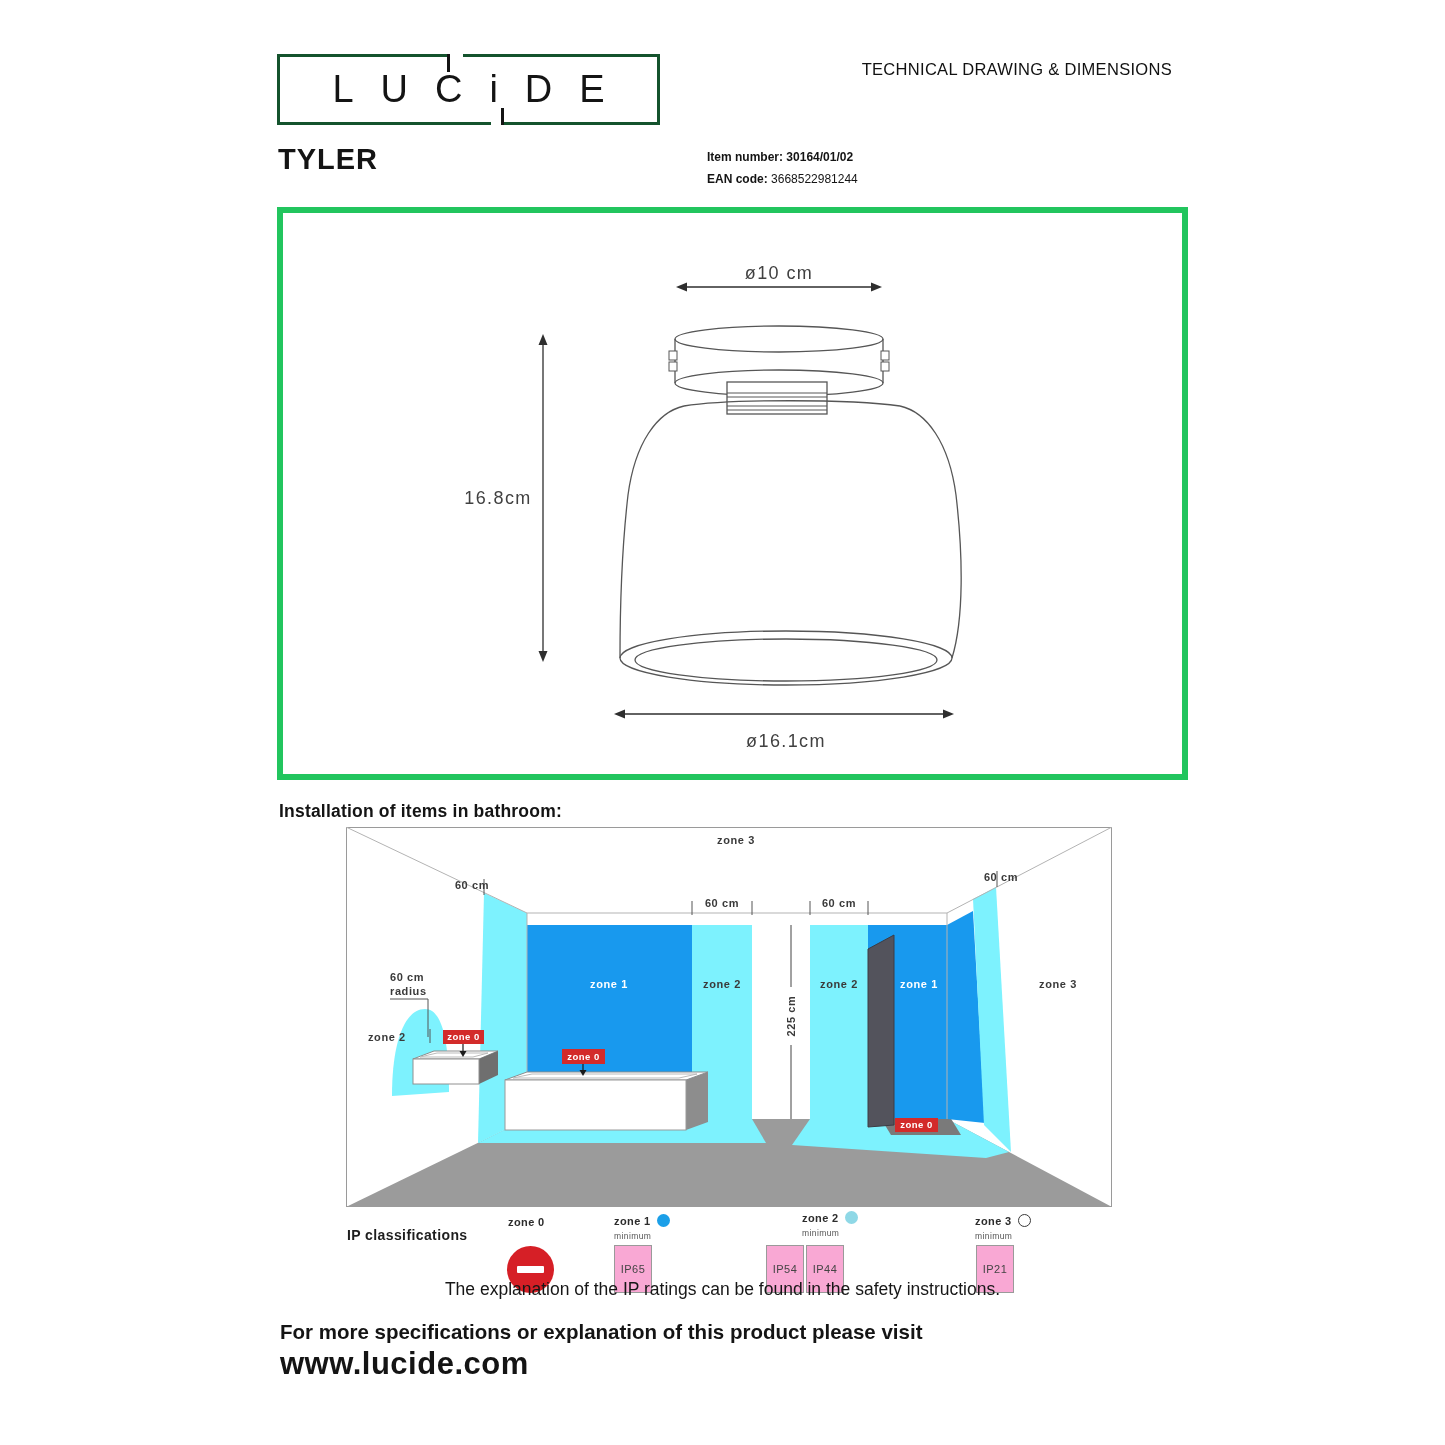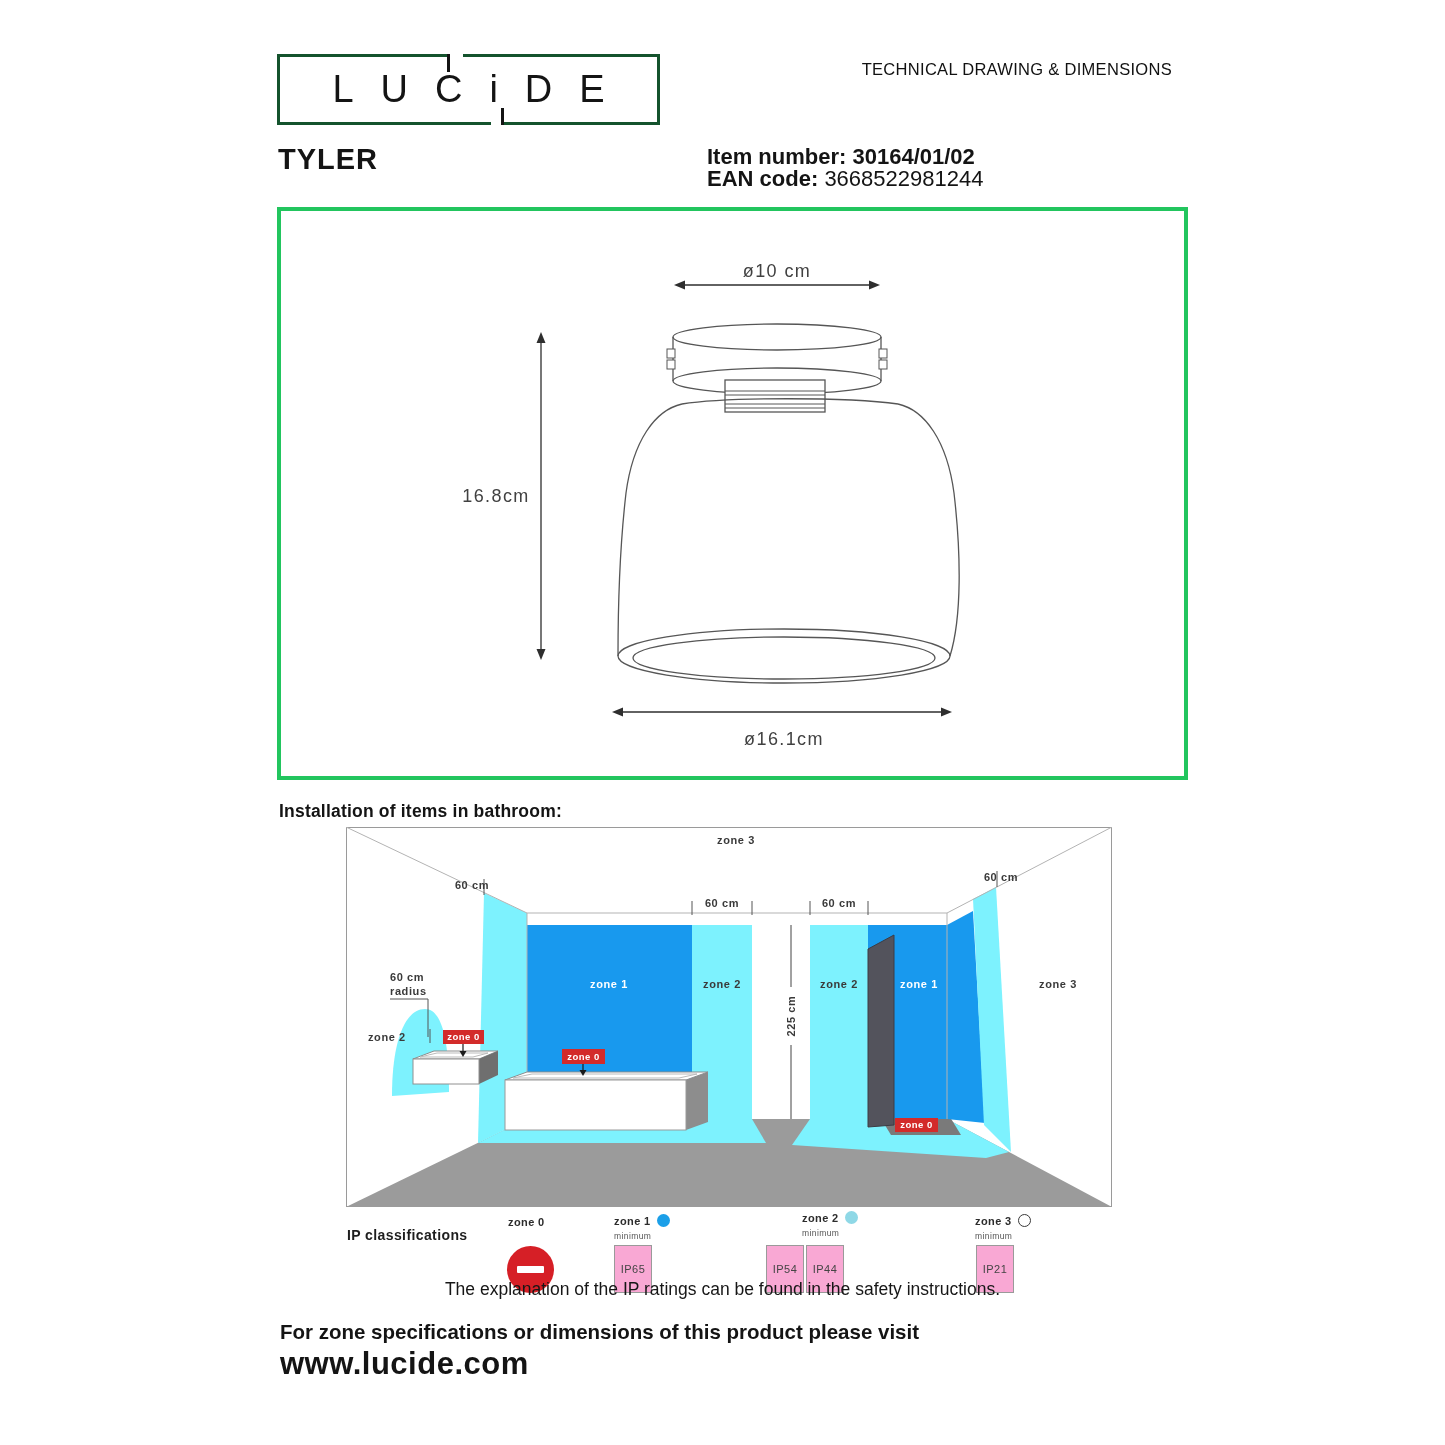--- a/index.html
+++ b/index.html
@@ -16,25 +16,25 @@
     width:100%; height:100%; display:flex; align-items:center; justify-content:center;
     font-size:38px; font-weight:400; letter-spacing:27px; padding-left:27px; color:#141414;
   }
   .logo-gap-top { left:449px; top:51px; width:14px; height:7px; background:#fff; }
   .logo-tick-top { left:447px; top:54px; width:3px; height:18px; background:#141414; }
   .logo-gap-bot { left:491px; top:119px; width:12px; height:8px; background:#fff; }
   .logo-tick-bot { left:501px; top:108px; width:3px; height:17px; background:#141414; }
 
   .doc-title { left:700px; top:60px; width:472px; text-align:right; font-size:16.5px; letter-spacing:.3px; color:#111; }
   .product-name { left:278px; top:143px; font-size:29px; font-weight:700; letter-spacing:1px; }
-  .item-block { left:707px; top:146px; font-size:22px; line-height:22px; }
+  .item-block { left:707px; top:146px; font-size:12px; line-height:22px; }
   .item-block .b { font-weight:700; }
 
   
-  .drawing-box { left:277px; top:207px; width:911px; height:573px; border:4px solid #22c55e; background:#fff; }
+  .drawing-box { left:277px; top:207px; width:911px; height:573px; border:6px solid #22c55e; background:#fff; }
 
   .dim { font-family:"Liberation Sans",sans-serif; font-size:18px; font-weight:400; letter-spacing:1.4px; fill:#414141; }
 
   
   .bathroom-heading { left:279px; top:801px; font-size:17.5px; font-weight:700; letter-spacing:.2px;text-align:center; }
   .bl  { font-family:"Liberation Sans",sans-serif; font-size:11px; font-weight:700; letter-spacing:.6px; fill:#3a3a3a; }
   .blw { font-family:"Liberation Sans",sans-serif; font-size:11px; font-weight:700; letter-spacing:.6px; fill:#ffffff; }
   .bt  { font-family:"Liberation Sans",sans-serif; font-size:9.5px; font-weight:700; letter-spacing:.5px; fill:#ffffff; }
   .f-blue { fill:var(--zone1_blue); }
   .f-cyan { fill:var(--zone2_cyan); }
@@ -251,14 +251,14 @@
 
 <div class="abs zl-row" style="left:975px;top:1215px">
   <span>zone 3</span>
   <span class="dot dot-outline"></span>
 </div>
 <div class="abs min" style="left:975px;top:1231px">minimum</div>
 <div class="abs ipbox" style="left:976px;top:1245px">IP21</div>
 
 <div class="abs ip-note">The explanation of the IP ratings can be found in the safety instructions.</div>
 
-<div class="abs footer-line1">For zone specifications or dimensions of this product please visit</div>
+<div class="abs footer-line1">For more specifications or explanation of this product please visit</div>
 <div class="abs footer-site">www.lucide.com</div>
 
 </body></html>

